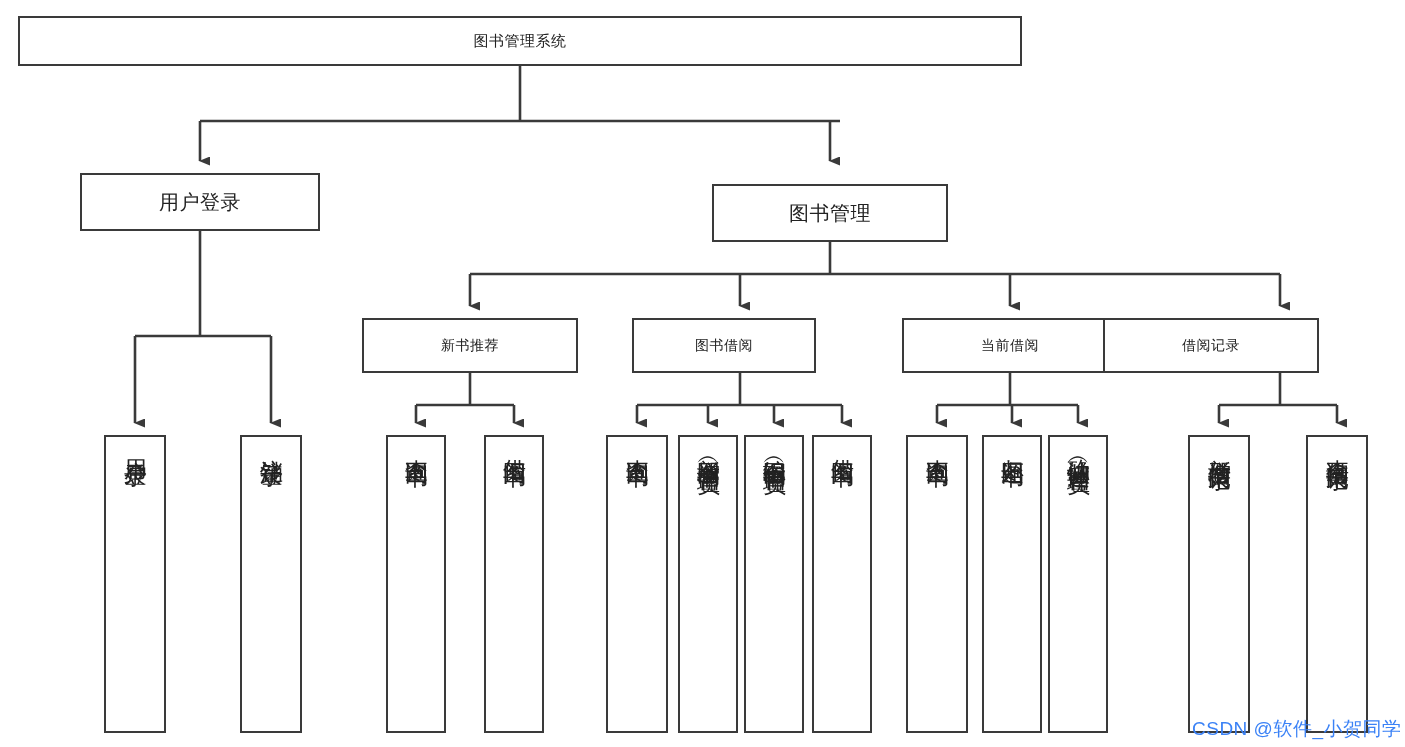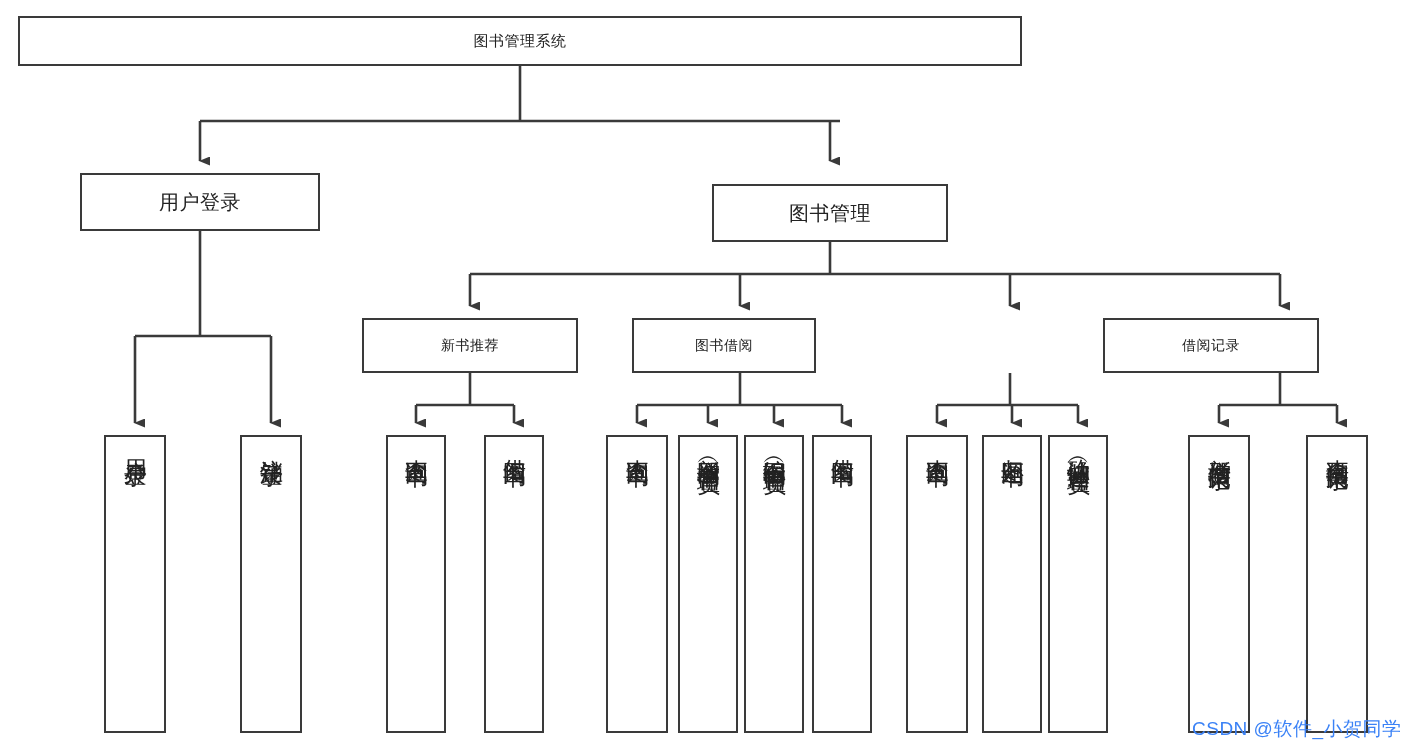--- a/index.html
+++ b/index.html
@@ -128,20 +128,23 @@
   <div class="node level1" id="l1-1" style="left: 712px; top: 173px; width: 236px; height: 58px; margin-top: 11px;">
     <span class="node-label">图书管理</span>
   </div>
 
   <div class="node level2" id="l2-0" style="left: 362px; top: 318px; width: 216px; height: 55px;">
     <span class="node-label">新书推荐</span>
   </div>
   <div class="node level2" id="l2-1" style="left: 632px; top: 318px; width: 184px; height: 55px;">
     <span class="node-label">图书借阅</span>
   </div>
+  <div class="node level2" id="l2-2" style="left: 902px; top: 318px; width: 216px; height: 55px;">
+    <span class="node-label">当前借阅</span>
+  </div>
   <div class="node level2" id="l2-3" style="left: 1103px; top: 318px; width: 216px; height: 55px;">
     <span class="node-label">借阅记录</span>
   </div>
 
   <div class="node leaf" id="lf-0" style="left: 104px; top: 435px; width: 62px; height: 298px;">
     <span class="node-label">用户登录</span>
   </div>
   <div class="node leaf" id="lf-1" style="left: 240px; top: 435px; width: 62px; height: 298px;">
     <span class="node-label">注销登录</span>
   </div>

